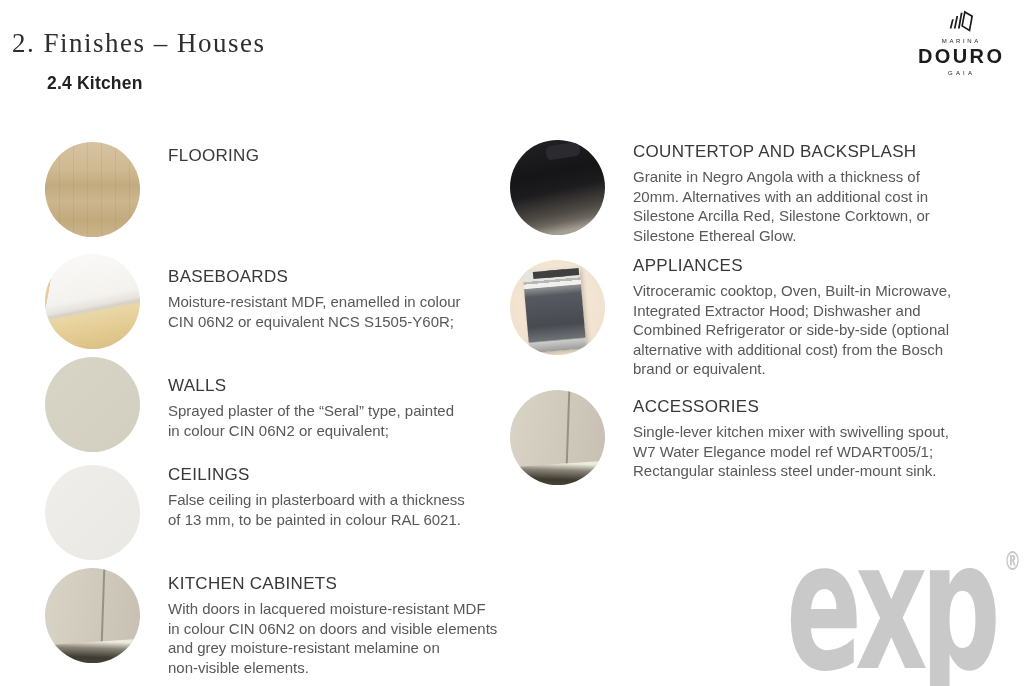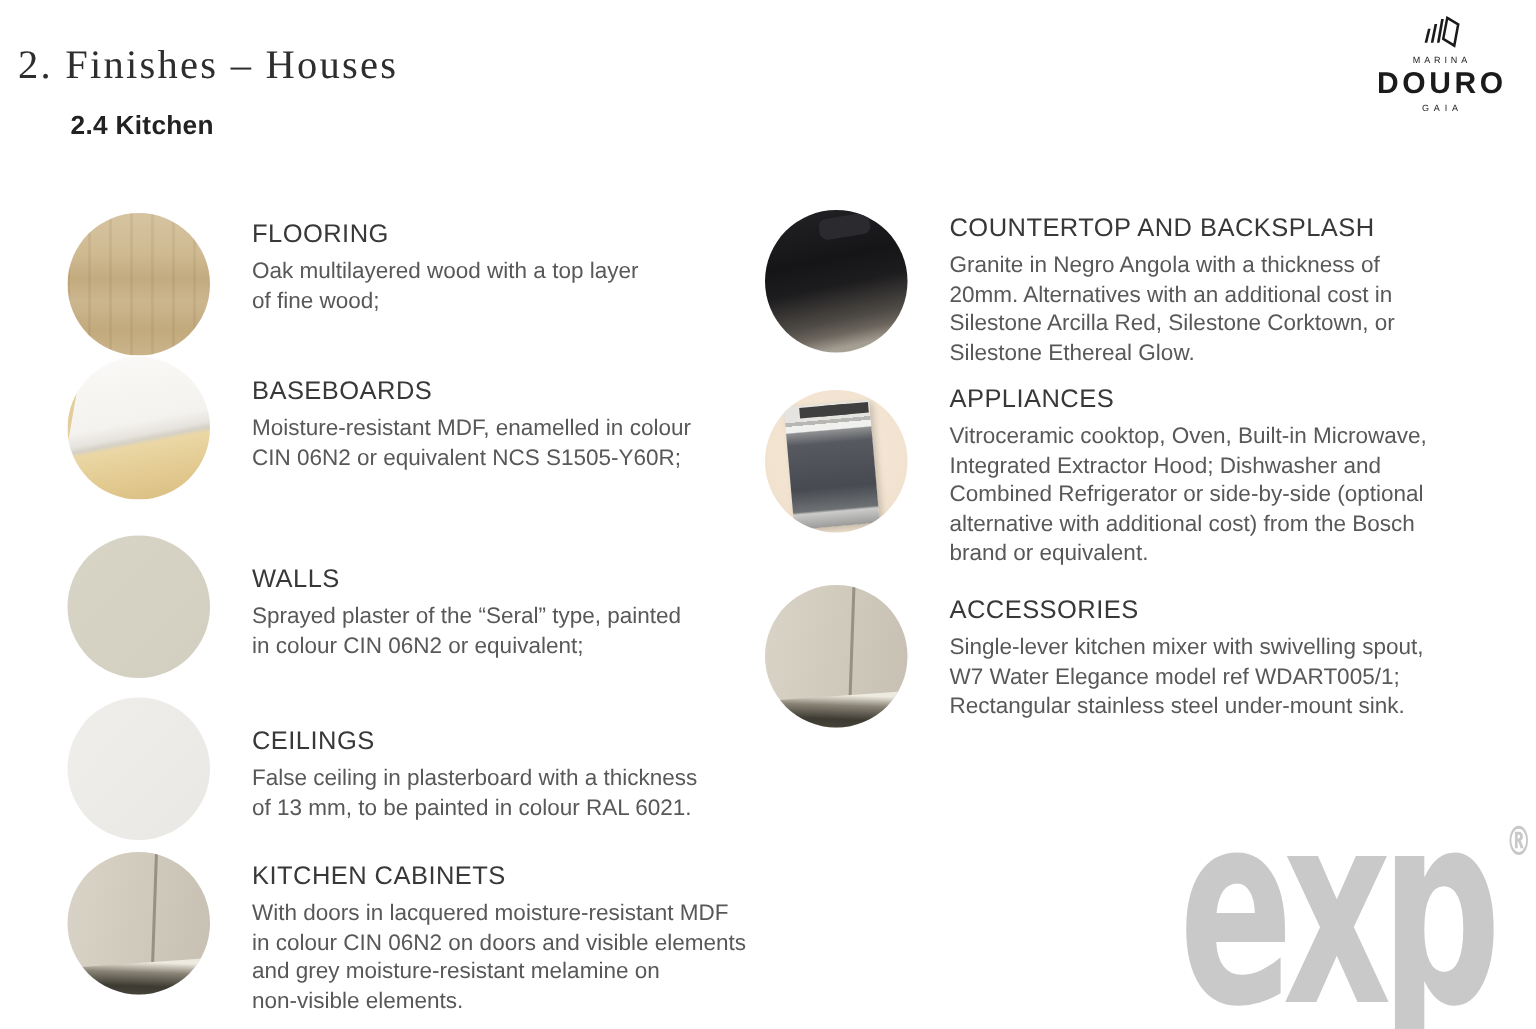--- a/index.html
+++ b/index.html
@@ -23,23 +23,23 @@
   .brand-top{font-size:6px;letter-spacing:2.6px;margin-top:2px;text-indent:2.6px;}
   .brand-main{font-size:20px;font-weight:bold;letter-spacing:2.4px;margin-top:1px;text-indent:2.4px;}
   .brand-sub{font-size:6px;letter-spacing:3.2px;margin-top:2px;text-indent:3.2px;}
   
   .item{position:absolute;display:flex;align-items:flex-start;}
   .circle{width:95px;height:95px;border-radius:50%;position:relative;overflow:hidden;flex:none;}
   .itext{margin-left:28px;width:340px;}
   .iheading{font-size:17px;color:#383838;letter-spacing:0.3px;margin-bottom:5px;}
   .ibody{font-size:15px;line-height:19.5px;color:#585858;white-space:pre-line;}
   .l1{left:45px;top:142px}.l1 .itext{margin-top:4px}
-  .l2{left:45px;top:238px}.l2 .itext{margin-top:13px}
+  .l2{left:45px;top:254px}.l2 .itext{margin-top:13px}
   .l3{left:45px;top:357px}.l3 .itext{margin-top:19px}
-  .l4{left:45px;top:465px}.l4 .itext{margin-top:19px}
+  .l4{left:45px;top:465px}.l4 .itext{}
   .l5{left:45px;top:568px}.l5 .itext{margin-top:6px}
   .r1{left:510px;top:140px}.r1 .itext{margin-top:2px}
   .r2{left:510px;top:260px}.r2 .itext{margin-top:-4px}
   .r3{left:510px;top:390px}.r3 .itext{margin-top:7px}
   
   .img-flooring{
     background:
       repeating-linear-gradient(90deg, rgba(120,95,60,0.10) 0 1.5px, rgba(0,0,0,0) 1.5px 14px),
       linear-gradient(180deg,#d6c3a0 0%,#cfba92 28%,#c3ab7f 46%,#ccb68e 62%,#c2aa7d 82%,#cbb48a 100%);
   }
@@ -113,22 +113,20 @@
   </span>
   <div class="brand-top">MARINA</div>
   <div class="brand-main">DOURO</div>
   <div class="brand-sub">GAIA</div>
 </div>
 
 <div class="item l1">
   <div class="circle img-flooring"></div>
   <div class="itext">
     <div class="iheading">FLOORING</div>
-    <div class="ibody">Oak multilayered wood with a top layer
-of fine wood;</div>
   </div>
 </div>
 
 <div class="item l2">
   <div class="circle img-baseboard"></div>
   <div class="itext">
     <div class="iheading">BASEBOARDS</div>
     <div class="ibody">Moisture-resistant MDF, enamelled in colour
 CIN 06N2 or equivalent NCS S1505-Y60R;</div>
   </div>

